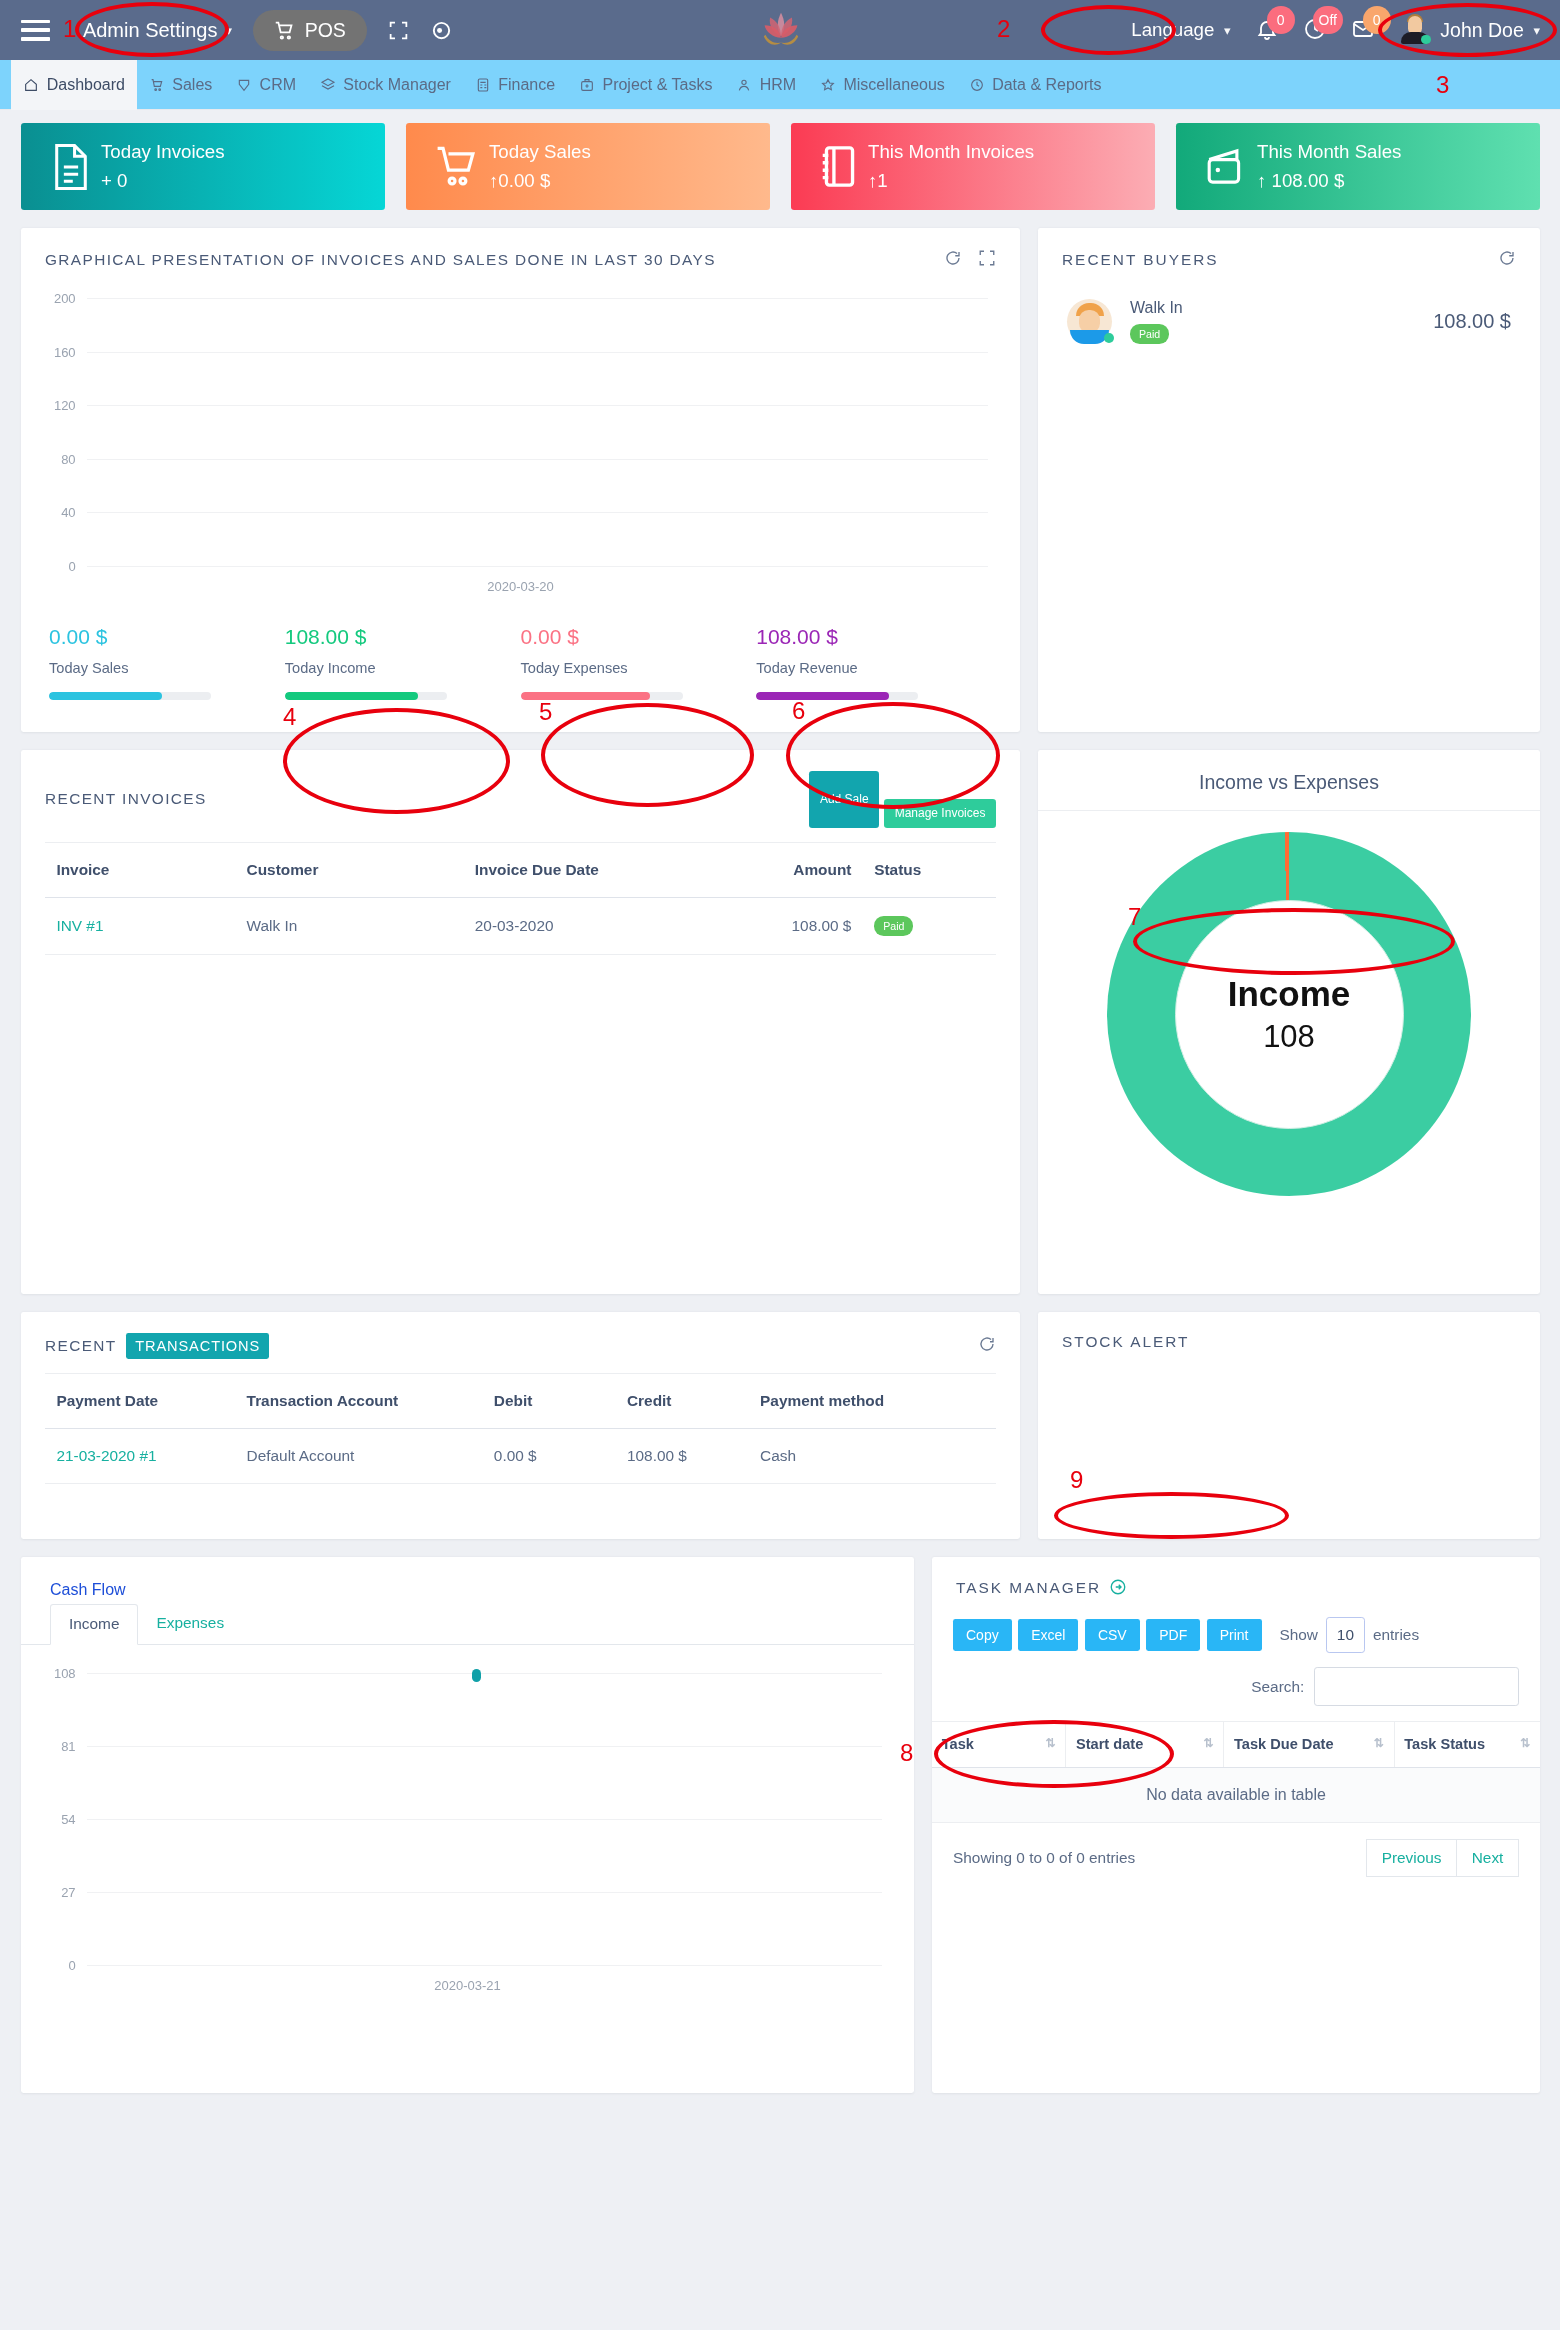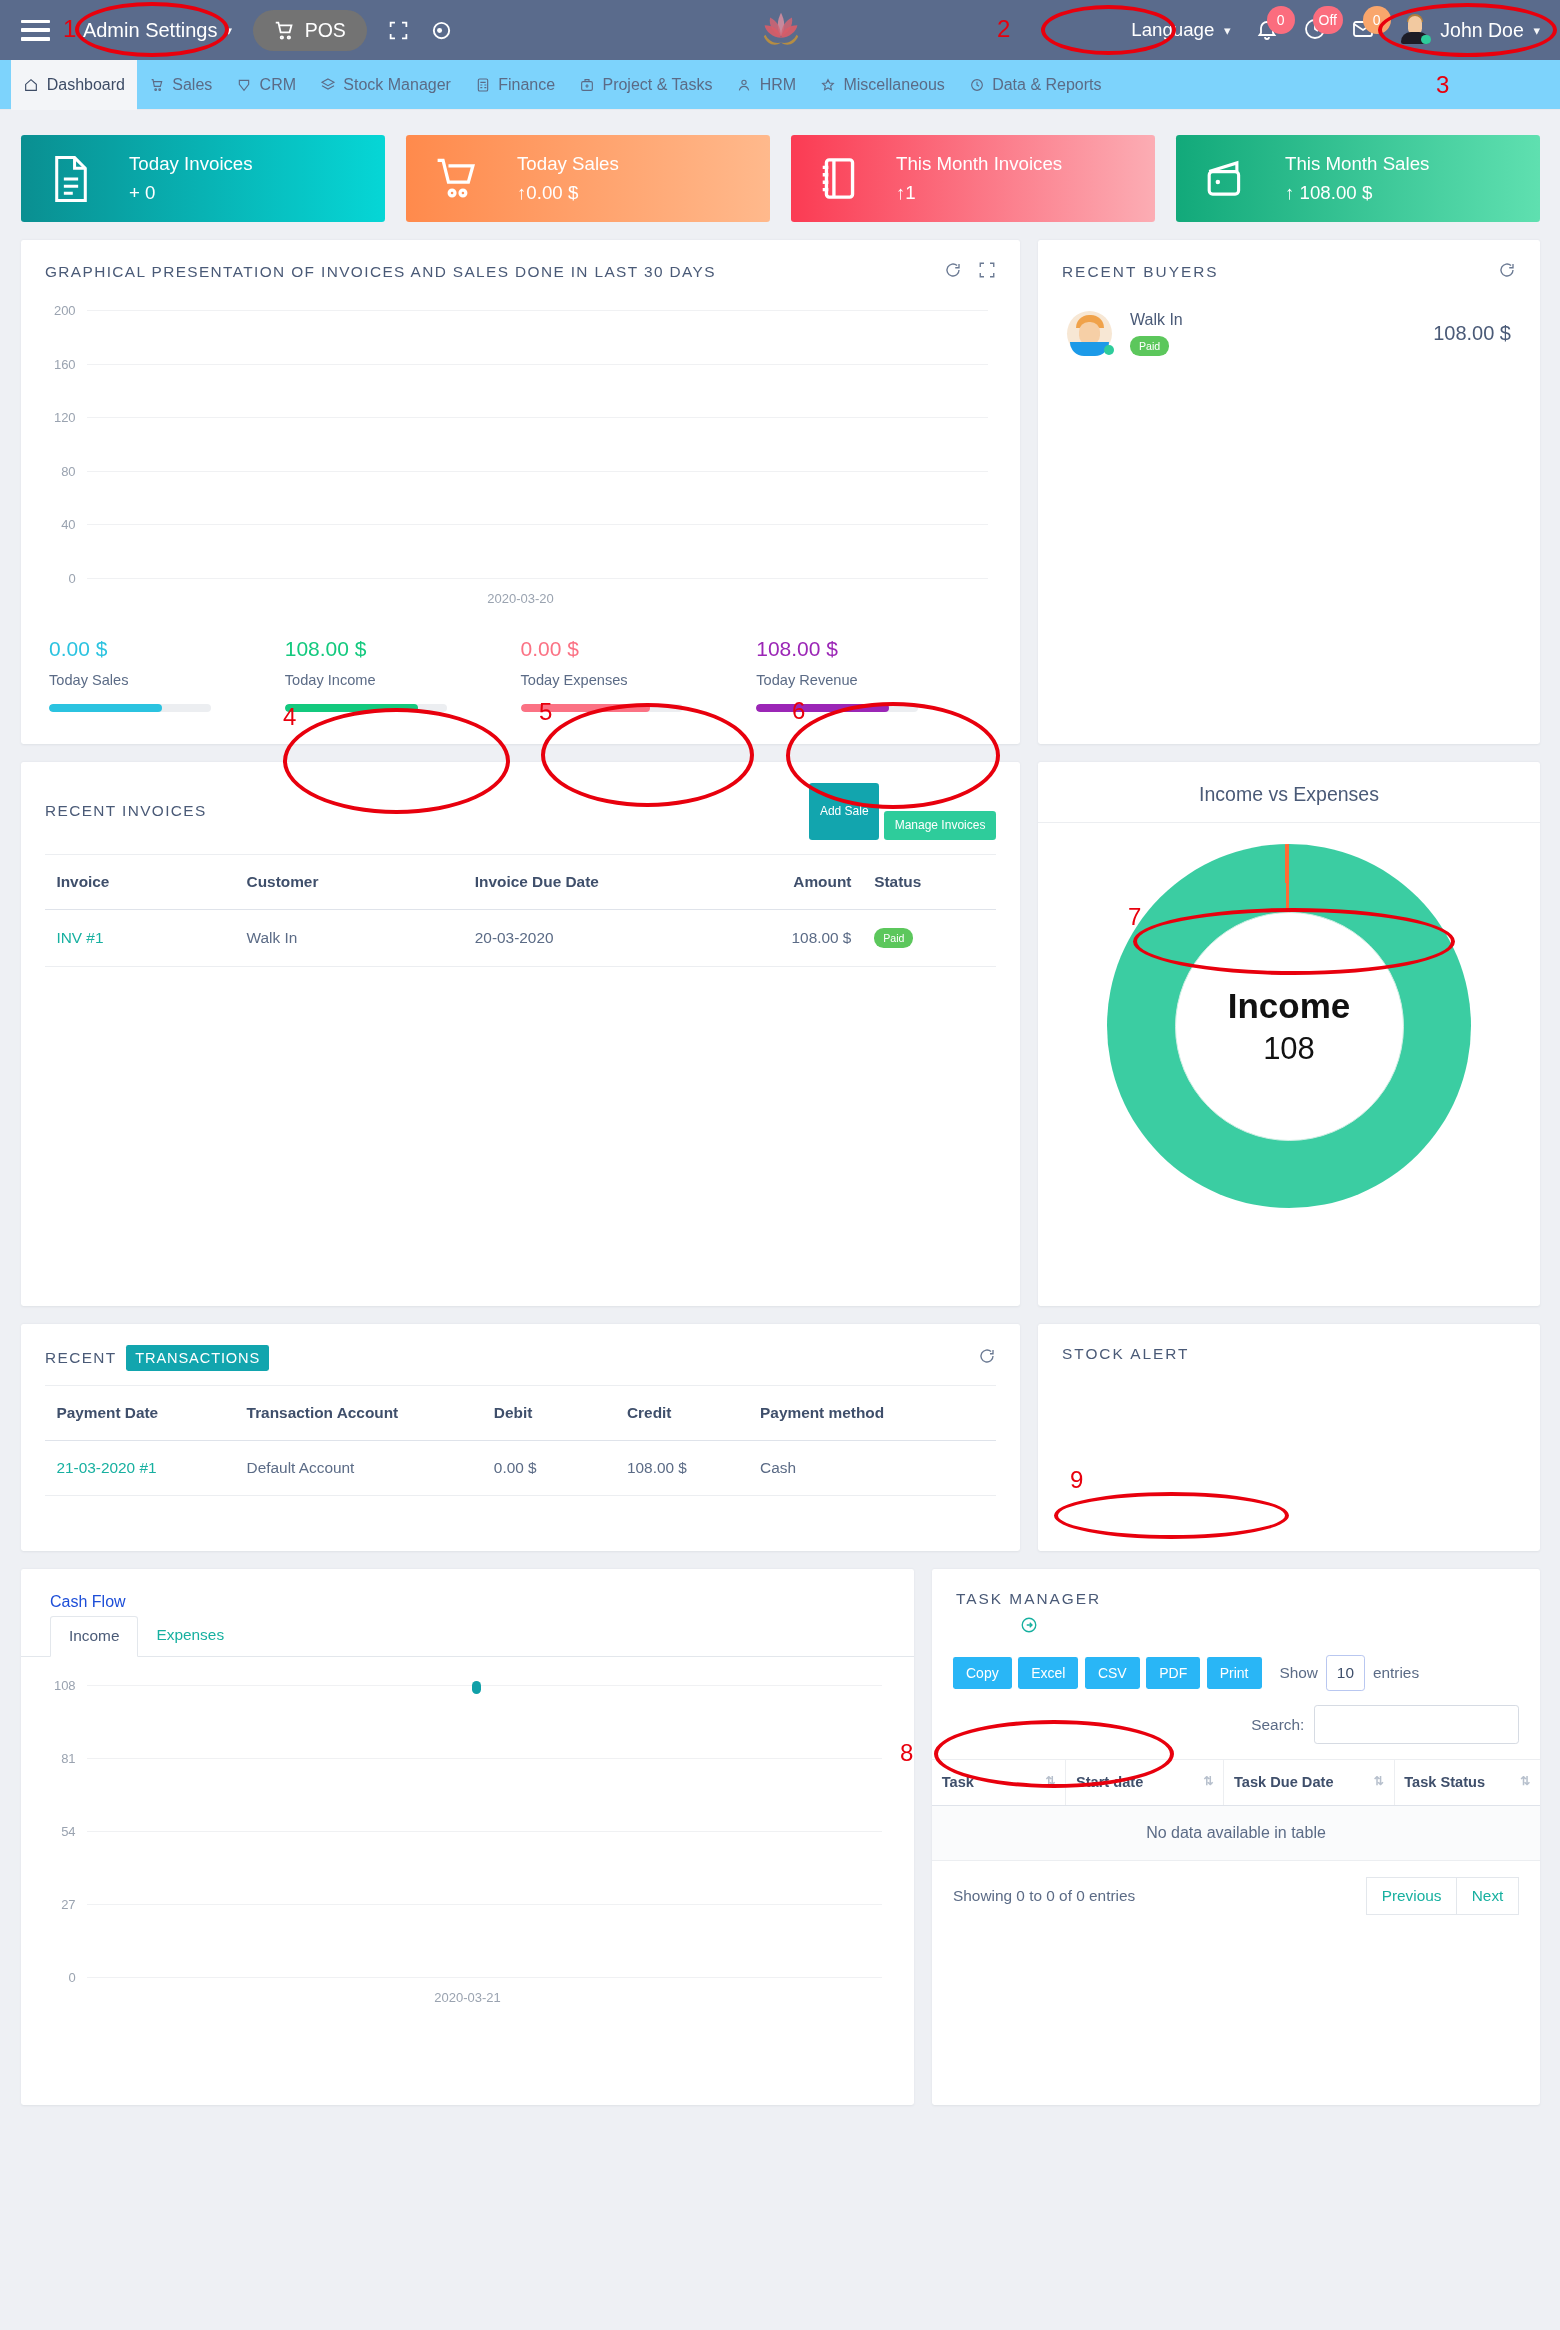--- a/index.html
+++ b/index.html
@@ -61,21 +61,21 @@
   .nav-item svg { flex:none; }
 
   
   .page { padding: 13px 21px 32px 21px; }
   .row { display:flex; gap: 18px; margin-bottom: 18px; }
   .card { background:#fff; border-radius:2.4px; box-shadow: 0 0.8px 2.4px rgba(30,40,60,.07); }
 
   
   .kpi-row { display:flex; gap: 21px; margin-bottom: 18px; }
   .kpi {
-    flex:1; height:87px; border-radius:3.2px; display:flex; align-items:center; padding: 0 28px; gap: 36px; color:#fff;margin-top:12px;
+    flex:1; height:87px; border-radius:3.2px; display:flex; align-items:center; padding: 0 28px; gap: 8px; color:#fff;
   }
   .kpi .k-title { font-size: 18.7px; margin-bottom: 6.5px; }
   .kpi .k-val { font-size: 18.7px; }
   .kpi-1 { background: linear-gradient(90deg,#0a8f91,#06d6d6); }
   .kpi-2 { background: linear-gradient(90deg,#ff8a4c,#ffb98c); }
   .kpi-3 { background: linear-gradient(90deg,#fb3b53,#fcadb4); }
   .kpi-4 { background: linear-gradient(90deg,#12a97a,#5fe0b0); }
 
   
   .panel-head {
@@ -590,21 +590,21 @@
               <span class="yt">0</span>
             </div>
           <span style="position:absolute;left:48%;top:-4px;width:9px;height:13px;border-radius:4.9px;background:#10a0a8;"></span>
         </div>
         <div class="xlab">2020-03-21</div>
       </div>
     </div>
 
     <div class="card" style="flex:1;min-height:536px;">
       <div class="panel-head" style="padding-bottom:8px;">
-        <div style="display:flex;align-items:center;gap:8px;flex-direction:column;">
+        <div style="display:flex;align-items:center;gap:8px;">
           <span class="panel-title thin">TASK MANAGER</span>
           <span>
             <svg width="18" height="18" viewBox="0 0 24 24" fill="none" stroke="#17b0a0" stroke-width="1.8">
                 <circle cx="12" cy="12" r="9"></circle>
                 <path d="M9 12h7M13 9l3 3-3 3"></path>
               </svg>
           </span>
         </div>
       </div>
 

